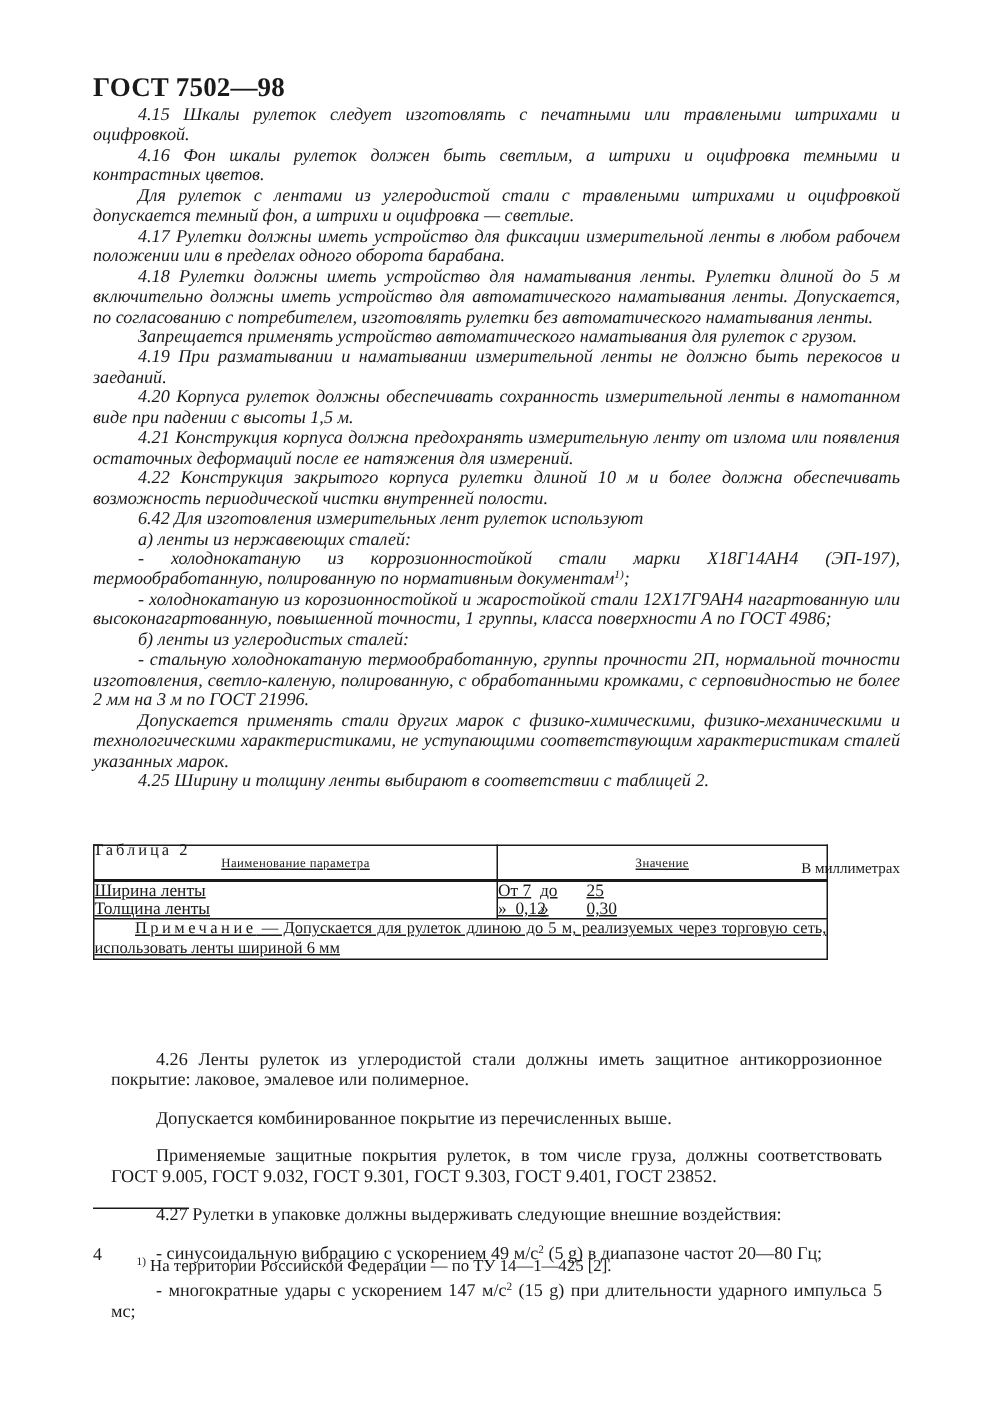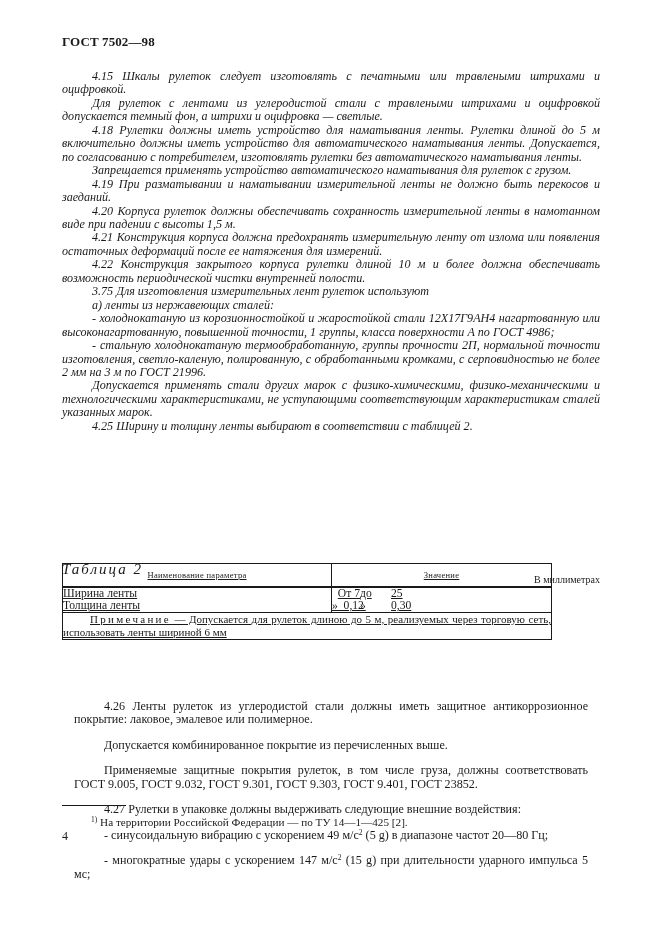--- a/index.html
+++ b/index.html
@@ -11,23 +11,23 @@
       width: 661px;
       height: 936px;
       position: relative;
       overflow: hidden;
       font-family: "Liberation Serif", "DejaVu Serif", serif;
       color: #1a1a1a;
     }
     .page-header {
       position: absolute;
       left: 62px;
-      top: 34px;
+      top: 48px;
       font-weight: bold;
-      font-size: 13px;
+      font-size: 18px;
       letter-spacing: 0.1px;
     }
     .body-text {
       position: absolute;
       left: 62px;
       top: 70px;
       width: 538px;
       font-size: 12.1px;
       line-height: 13.45px;
     }
@@ -39,23 +39,22 @@
     }
     sup {
       font-size: 7.5px;
       line-height: 0;
       vertical-align: 4px;
     }
     .table-caption {
       position: absolute;
       left: 62px;
       top: 561px;
-      font-size: 15px;
+      font-size: 11px;
       letter-spacing: 2px;
-      font-style: italic;
     }
     .table-unit {
       position: absolute;
       right: 61px;
       top: 574px;
       font-size: 10px;
     }
     table.data-table {
       position: absolute;
       left: 62px;
@@ -78,21 +77,21 @@
       letter-spacing: 0.3px;
       height: 22px;
       vertical-align: middle;
       text-align: center;
       border-bottom: 2.2px solid #1a1a1a;
     }
     .col-name { width: 268px; }
     td.param-cell { padding: 3px 0 3px 20px; }
     td.value-cell { padding: 3px 0 3px 39px; }
     .value-row { display: flex; white-space: pre; }
-    .v1 { width: 28px; text-align: right; }
+    .v1 { width: 28px; }
     .v2 { width: 31px; }
     td.note-cell {
       padding: 4px 3px 6px 3px;
       font-size: 11px;
       line-height: 13px;
       text-align: justify;
     }
     .note-label { letter-spacing: 2.3px; margin-left: 27px; }
     .body-text-2 {
       position: absolute;
@@ -111,47 +110,51 @@
       position: absolute;
       left: 62px;
       top: 805px;
       width: 64px;
       height: 0;
       border-top: 1px solid #1a1a1a;
     }
     .footnote {
       position: absolute;
       left: 91px;
-      top: 816px;
+      top: 838px;
       font-size: 11.2px;
     }
     .page-number {
       position: absolute;
       left: 62px;
       top: 829px;
       font-size: 12px;
     }
   </style>
 </head>
 <body>
 
 <div class="page-header">ГОСТ 7502—98</div>
 
 <div class="body-text">
   <p>4.15  Шкалы рулеток следует изготовлять с печатными или травлеными штрихами и оцифровкой.</p>
+  <p>4.16  Фон шкалы рулеток должен быть светлым, а штрихи и оцифровка темными и контрастных цветов.</p>
   <p>Для рулеток с лентами из углеродистой стали с травлеными штрихами и оцифровкой допускается темный фон, а штрихи и оцифровка — светлые.</p>
+  <p>4.17  Рулетки должны иметь устройство для фиксации измерительной ленты в любом рабочем положении или в пределах одного оборота барабана.</p>
   <p>4.18 Рулетки должны иметь устройство для наматывания ленты. Рулетки длиной до 5 м включительно должны иметь устройство для автоматического наматывания ленты. Допускается, по согласованию с потребителем, изготовлять рулетки без автоматического наматывания ленты.</p>
   <p>Запрещается применять устройство автоматического наматывания для рулеток с грузом.</p>
   <p>4.19  При разматывании и наматывании измерительной ленты не должно быть перекосов и заеданий.</p>
   <p>4.20  Корпуса рулеток должны обеспечивать сохранность измерительной ленты в намотанном виде при падении с высоты 1,5 м.</p>
   <p>4.21  Конструкция корпуса должна предохранять измерительную ленту от излома или появления остаточных деформаций после ее натяжения для измерений.</p>
   <p>4.22 Конструкция закрытого корпуса рулетки длиной 10 м и более должна обеспечивать возможность периодической чистки внутренней полости.</p>
-  <p>3.75  Для изготовления измерительных лент рулеток используют</p>
+  <p>6.42  Для изготовления измерительных лент рулеток используют</p>
   <p>а)  ленты из нержавеющих сталей:</p>
+  <p><span>- холоднокатаную из коррозионностойкой стали марки Х18Г14АН4 (ЭП-197), термообработанную, полированную по нормативным документам</span><sup>1)</sup><span>;</span></p>
   <p>- холоднокатаную из корозионностойкой и жаростойкой стали 12Х17Г9АН4 нагартованную или высоконагартованную, повышенной точности, 1 группы, класса поверхности А по ГОСТ 4986;</p>
+  <p>б)  ленты из углеродистых сталей:</p>
   <p>- стальную холоднокатаную термообработанную, группы прочности 2П, нормальной точности изготовления, светло-каленую, полированную, с обработанными кромками, с серповидностью не более 2 мм на 3 м по ГОСТ 21996.</p>
   <p>Допускается применять стали других марок с физико-химическими, физико-механическими и технологическими характеристиками, не уступающими соответствующим характеристикам сталей указанных марок.</p>
   <p>4.25  Ширину и толщину ленты выбирают в соответствии с таблицей 2.</p>
 </div>
 
 <div class="table-caption">Таблица 2</div>
 <div class="table-unit">В миллиметрах</div>
 
 <table class="data-table">
   <thead>

